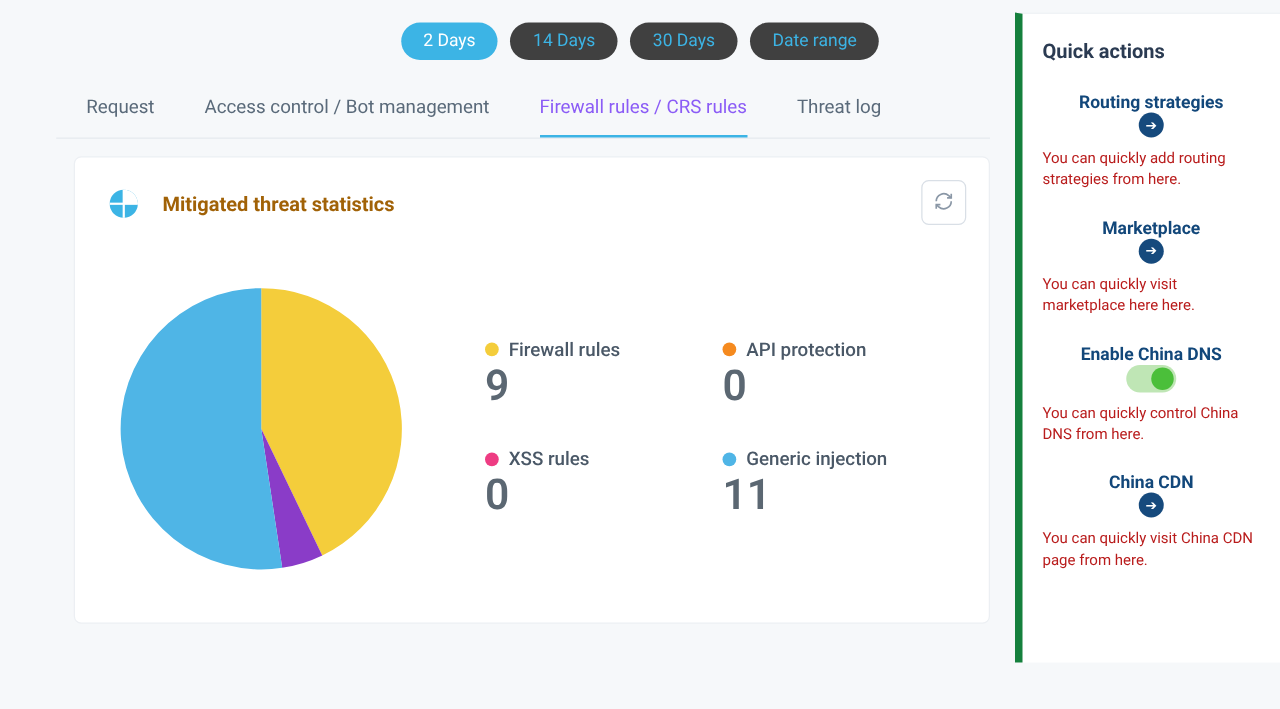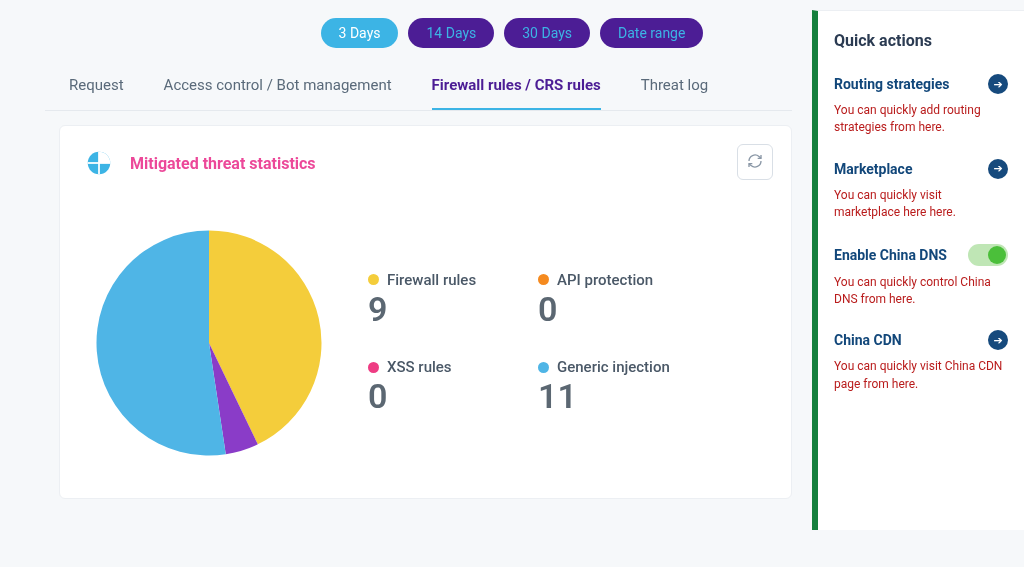--- a/index.html
+++ b/index.html
@@ -15,21 +15,21 @@
   .date-pills {
     display: flex;
     justify-content: center;
     gap: 10px;
     padding: 18px 0 10px;
   }
   .pill {
     padding: 7px 18px;
     border-radius: 20px;
     font-size: 14px;
-    background: #4c1d95;
+    background: #404040;
     color: #3cb4e5;
     cursor: pointer;
   }
   .pill.active {
     background: #3cb4e5;
     color: #fff;
   }
   
   .tabs {
     display: flex;
@@ -38,23 +38,22 @@
     border-bottom: 1px solid #e5e9ee;
   }
   .tab {
     font-size: 15px;
     color: #5a6a7a;
     padding-bottom: 14px;
     cursor: pointer;
     border-bottom: 2px solid transparent;
   }
   .tab.active {
-    color: #4c1d95;
+    color: #8b5cf6;
     border-bottom-color: #3cb4e5;
-    font-weight: bold;
   }
   
   .main-wrap {
     display: flex;
     gap: 20px;
     padding: 0;
     align-items: flex-start;
   }
   .card {
     background: #fff;
@@ -68,21 +67,21 @@
     position: relative;
   }
   .card-header {
     display: flex;
     align-items: center;
     gap: 16px;
     margin-bottom: 40px;
   }
   .card-title {
     font-weight: 700;
-    color: #ec4899;
+    color: #a16207;
     font-size: 16px;
   }
   .chart-icon {
     width: 30px;
     height: 30px;
     display: inline-block;
   }
   .refresh-btn {
     position: absolute;
     top: 18px;
@@ -110,20 +109,21 @@
   }
   .stats-grid {
     display: grid;
     grid-template-columns: 1fr 1fr;
     column-gap: 30px;
     row-gap: 30px;
     align-content: start;
   }
   .stat {
     min-width: 140px;
+    margin-left: 20px;
   }
   .stat-label {
     display: flex;
     align-items: center;
     gap: 8px;
     font-size: 15px;
     color: #4a5867;
     font-weight: 500;
     margin-bottom: 2px;
   }
@@ -157,20 +157,21 @@
     font-size: 16px;
     color: #2b3b52;
     margin-bottom: 24px;
   }
   .qa-item { margin-bottom: 22px; }
   .qa-head {
     display: flex;
     justify-content: space-between;
     align-items: center;
     margin-bottom: 8px;
+    flex-direction: column;
   }
   .qa-label {
     font-weight: 700;
     font-size: 14px;
     color: #12477a;
   }
   .qa-desc {
     font-size: 12px;
     color: #b91c1c;
     line-height: 1.45;
@@ -203,21 +204,21 @@
     width: 18px;
     height: 18px;
     border-radius: 50%;
     background: #4bbf3a;
   }
 </style>
 </head>
 <body>
 
 <div class="date-pills">
-  <div class="pill active">3 Days</div>
+  <div class="pill active">2 Days</div>
   <div class="pill">14 Days</div>
   <div class="pill">30 Days</div>
   <div class="pill">Date range</div>
 </div>
 
 <div class="main-wrap">
 
   <div style="flex:1;padding-left:45px;">
 
     <div class="tabs">

